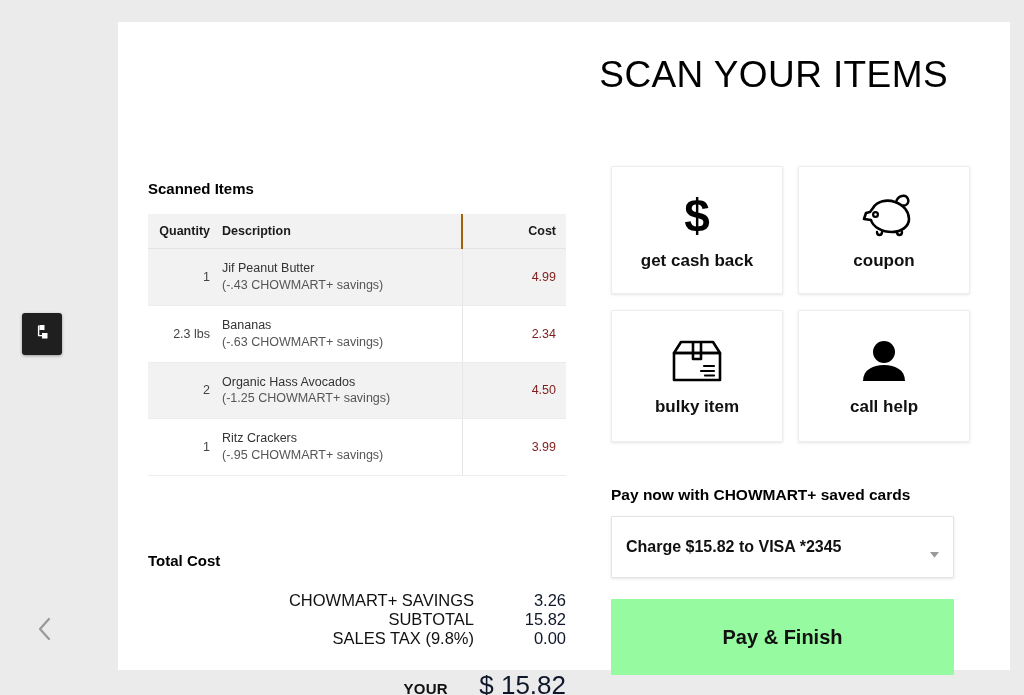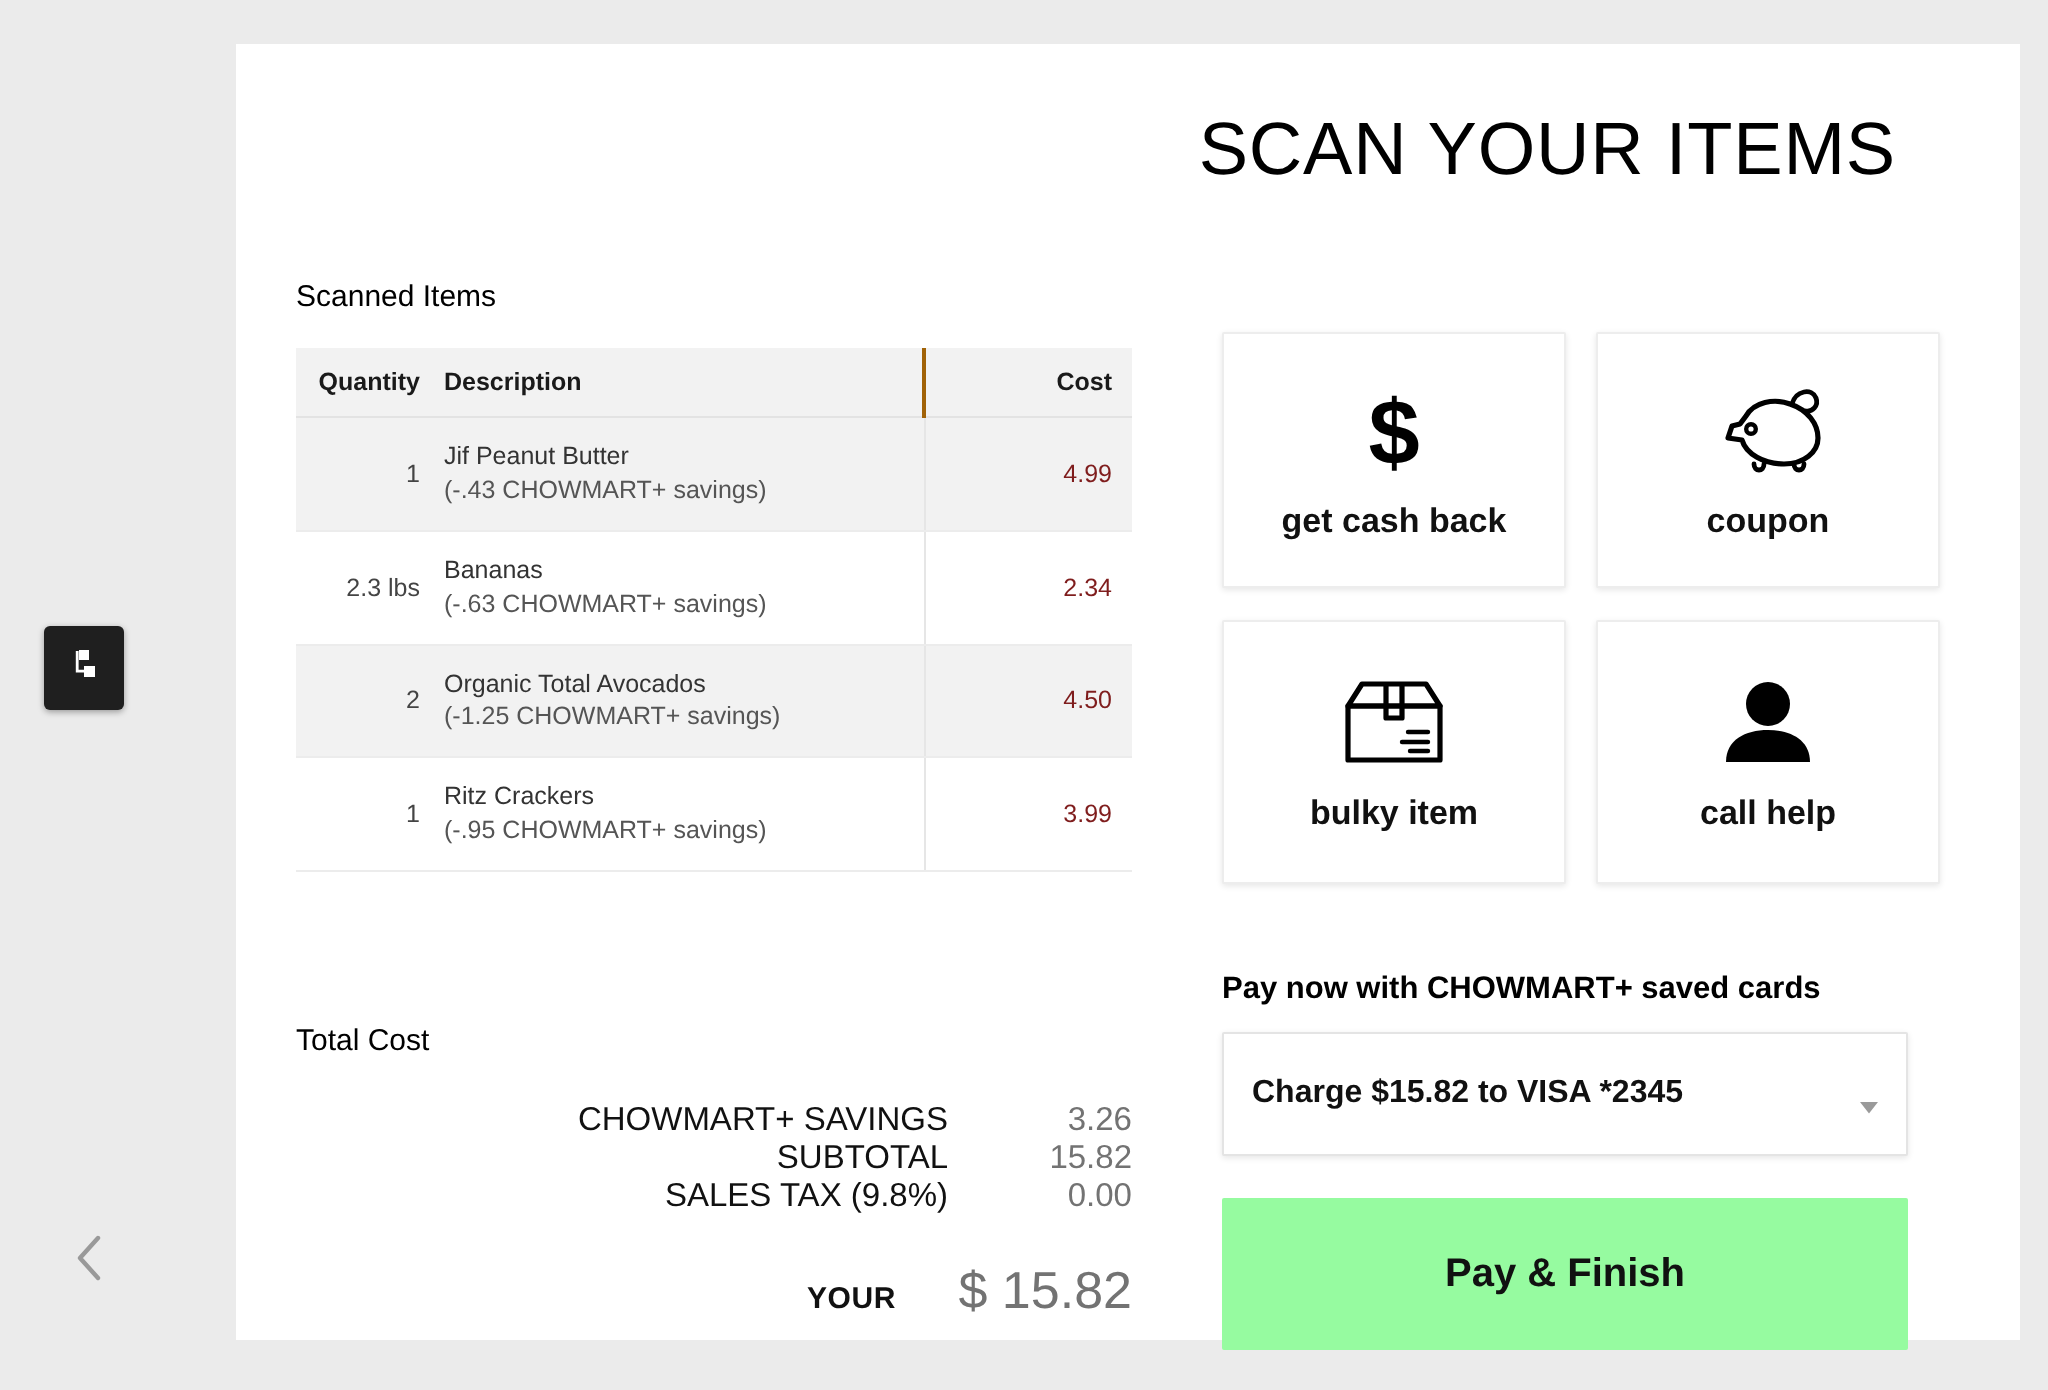--- a/index.html
+++ b/index.html
@@ -47,21 +47,21 @@
     position: absolute; right: 62px; top: 32px;
     font-size: 37px; font-weight: 400; letter-spacing: .4px; color: #000;
   }
 
   
   .body-cols { position: relative; }
 
   
   .left-col { position: absolute; left: 30px; top: 0; width: 418px; }
   .section-title {
-    font-size: 15px; font-weight: normal; color: #000; margin-bottom: 17px;
+    font-size: 15px; font-weight: bold; color: #000; margin-bottom: 17px; margin-top: 40px;
   }
 
   table.items { width: 418px; border-collapse: collapse; table-layout: fixed; }
   table.items th {
     font-size: 12.5px; font-weight: bold; color: #1a1a1a;
     background: #f2f2f2; padding: 10px 8px; text-align: left;
     border-bottom: 1px solid #e3e3e3;
   }
   table.items th.col-qty { width: 62px; text-align: right; padding-right: 0; }
   table.items th.col-desc { padding-left: 12px; }
@@ -83,21 +83,21 @@
   }
 
   
   .totals-wrap { margin-top: 76px; }
   .totals { width: 418px; margin-top: 22px; }
   .tot-row { display: flex; justify-content: flex-end; align-items: baseline; }
   .tot-label {
     font-size: 16.5px; color: #111; text-align: right; font-weight: 400;
   }
   .tot-val {
-    font-size: 16.5px; color: #737373; width: 92px; text-align: right;
+    font-size: 16.5px; color: #0f172a; width: 92px; text-align: right;
     font-weight: 400;
   }
   .tot-row.grand { margin-top: 22px; align-items: baseline; }
   .grand .tot-label { font-size: 15px; font-weight: bold; letter-spacing: .3px; }
   .grand .tot-val { font-size: 26px; font-weight: 400; width: 118px; }
 
   
   .right-col { position: absolute; left: 493px; top: 26px; width: 364px; }
   .action-grid {
     display: grid; grid-template-columns: 172px 172px;
@@ -191,21 +191,21 @@
               <td class="qty">2.3 lbs</td>
               <td class="desc">
                 <div>Bananas</div>
                 <div class="sub">(-.63 CHOWMART+ savings)</div>
               </td>
               <td class="cost">2.34</td>
             </tr>
             <tr class="shaded">
               <td class="qty">2</td>
               <td class="desc">
-                <div>Organic Total Avocados</div>
+                <div>Organic Hass Avocados</div>
                 <div class="sub">(-1.25 CHOWMART+ savings)</div>
               </td>
               <td class="cost">4.50</td>
             </tr>
             <tr>
               <td class="qty">1</td>
               <td class="desc">
                 <div>Ritz Crackers</div>
                 <div class="sub">(-.95 CHOWMART+ savings)</div>
               </td>

